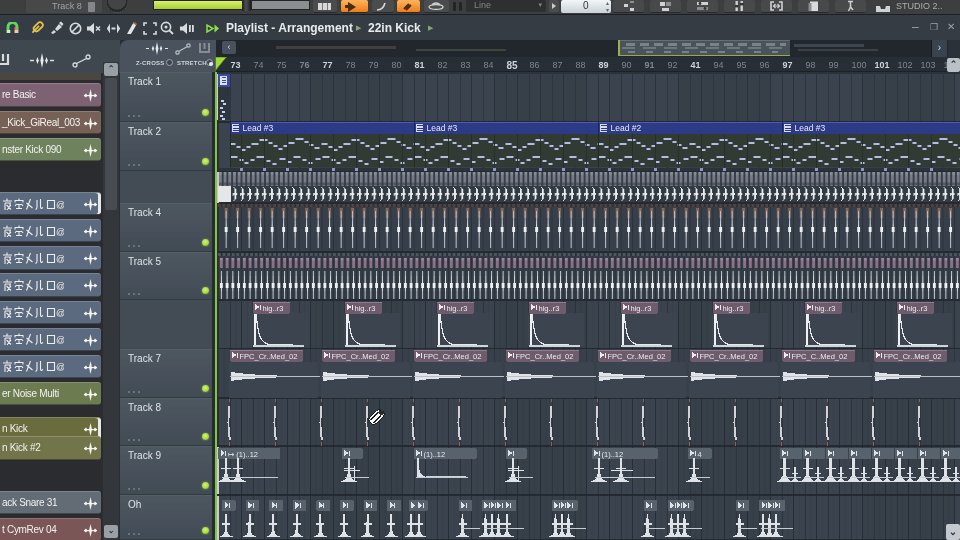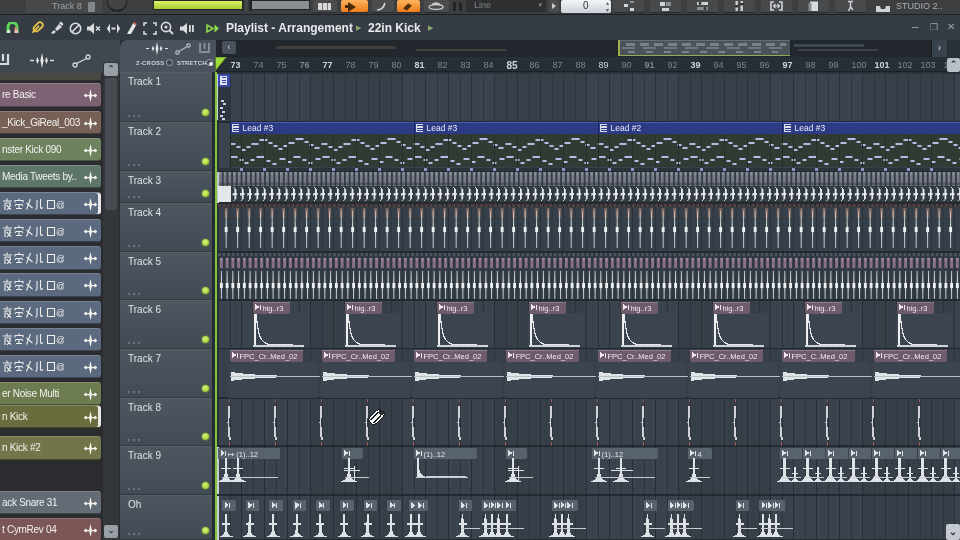--- a/index.html
+++ b/index.html
@@ -234,25 +234,25 @@
       <span class="abs" style="left:152.5px;top:3px;font-size:9px;font-weight:normal;color:#7d868f">79</span>
       <span class="abs" style="left:175.5px;top:3px;font-size:9px;font-weight:normal;color:#7d868f">80</span>
       <span class="abs" style="left:198.5px;top:3px;font-size:9px;font-weight:bold;color:#ccd4db">81</span>
       <span class="abs" style="left:221.5px;top:3px;font-size:9px;font-weight:normal;color:#7d868f">82</span>
       <span class="abs" style="left:244.5px;top:3px;font-size:9px;font-weight:normal;color:#7d868f">83</span>
       <span class="abs" style="left:267.5px;top:3px;font-size:9px;font-weight:normal;color:#7d868f">84</span>
       <span class="abs" style="left:290.5px;top:3px;font-size:10px;font-weight:bold;color:#ccd4db">85</span>
       <span class="abs" style="left:313.5px;top:3px;font-size:9px;font-weight:normal;color:#7d868f">86</span>
       <span class="abs" style="left:336.5px;top:3px;font-size:9px;font-weight:normal;color:#7d868f">87</span>
       <span class="abs" style="left:359.5px;top:3px;font-size:9px;font-weight:normal;color:#7d868f">88</span>
-      <span class="abs" style="left:382.5px;top:3px;font-size:9px;font-weight:normal;color:#ccd4db">89</span>
+      <span class="abs" style="left:382.5px;top:3px;font-size:9px;font-weight:bold;color:#ccd4db">89</span>
       <span class="abs" style="left:405.5px;top:3px;font-size:9px;font-weight:normal;color:#7d868f">90</span>
       <span class="abs" style="left:428.5px;top:3px;font-size:9px;font-weight:bold;color:#7d868f">91</span>
       <span class="abs" style="left:451.5px;top:3px;font-size:9px;font-weight:normal;color:#7d868f">92</span>
-      <span class="abs" style="left:474.5px;top:3px;font-size:9px;font-weight:bold;color:#ccd4db">39</span>
+      <span class="abs" style="left:474.5px;top:3px;font-size:9px;font-weight:bold;color:#ccd4db">41</span>
       <span class="abs" style="left:497.5px;top:3px;font-size:9px;font-weight:normal;color:#7d868f">94</span>
       <span class="abs" style="left:520.5px;top:3px;font-size:9px;font-weight:normal;color:#7d868f">95</span>
       <span class="abs" style="left:543.5px;top:3px;font-size:9px;font-weight:normal;color:#7d868f">96</span>
       <span class="abs" style="left:566.5px;top:3px;font-size:9px;font-weight:bold;color:#ccd4db">97</span>
       <span class="abs" style="left:589.5px;top:3px;font-size:9px;font-weight:normal;color:#7d868f">98</span>
       <span class="abs" style="left:612.5px;top:3px;font-size:9px;font-weight:normal;color:#7d868f">99</span>
       <span class="abs" style="left:635.5px;top:3px;font-size:9px;font-weight:normal;color:#7d868f">100</span>
       <span class="abs" style="left:658.5px;top:3px;font-size:9px;font-weight:bold;color:#ccd4db">101</span>
       <span class="abs" style="left:681.5px;top:3px;font-size:9px;font-weight:normal;color:#7d868f">102</span>
       <span class="abs" style="left:704.5px;top:3px;font-size:9px;font-weight:normal;color:#7d868f">103</span>
@@ -266,37 +266,27 @@
       <div class="abs" style="left:0;top:0px;width:92px;height:50px;background:linear-gradient(#4d575f,#47505a 60%,#414b54);border-top:1px solid #545e67;border-bottom:1px solid #333b42">
         <span class="abs" style="left:8px;top:3px;font-size:10px;color:#dfe4e8">Track 1</span>
         <div class="abs" style="left:8px;bottom:4px;width:12px;height:2px;background:repeating-linear-gradient(90deg,#6b747d 0 2px,transparent 2px 5px)"></div>
         <div class="abs" style="left:82px;bottom:5px;width:7px;height:7px;border-radius:50%;background:radial-gradient(circle at 45% 40%,#d7f07e,#a8d83c 60%,#5a7a20);box-shadow:0 0 2px #7fb038"></div>
       </div>
       <div class="abs" style="left:0;top:50px;width:92px;height:49px;background:linear-gradient(#4d575f,#47505a 60%,#414b54);border-top:1px solid #545e67;border-bottom:1px solid #333b42">
         <span class="abs" style="left:8px;top:3px;font-size:10px;color:#dfe4e8">Track 2</span>
         <div class="abs" style="left:8px;bottom:4px;width:12px;height:2px;background:repeating-linear-gradient(90deg,#6b747d 0 2px,transparent 2px 5px)"></div>
         <div class="abs" style="left:82px;bottom:5px;width:7px;height:7px;border-radius:50%;background:radial-gradient(circle at 45% 40%,#d7f07e,#a8d83c 60%,#5a7a20);box-shadow:0 0 2px #7fb038"></div>
       </div>
-      <div class="abs" style="left:0;top:99px;width:92px;height:32px;background:linear-gradient(#4d575f,#47505a 60%,#414b54);border-top:1px solid #545e67;border-bottom:1px solid #333b42">
-        <span class="abs" style="left:8px;top:3px;font-size:10px;color:#dfe4e8">Track 3</span>
-        <div class="abs" style="left:8px;bottom:4px;width:12px;height:2px;background:repeating-linear-gradient(90deg,#6b747d 0 2px,transparent 2px 5px)"></div>
-        <div class="abs" style="left:82px;bottom:5px;width:7px;height:7px;border-radius:50%;background:radial-gradient(circle at 45% 40%,#d7f07e,#a8d83c 60%,#5a7a20);box-shadow:0 0 2px #7fb038"></div>
-      </div>
       <div class="abs" style="left:0;top:131px;width:92px;height:49px;background:linear-gradient(#4d575f,#47505a 60%,#414b54);border-top:1px solid #545e67;border-bottom:1px solid #333b42">
         <span class="abs" style="left:8px;top:3px;font-size:10px;color:#dfe4e8">Track 4</span>
         <div class="abs" style="left:8px;bottom:4px;width:12px;height:2px;background:repeating-linear-gradient(90deg,#6b747d 0 2px,transparent 2px 5px)"></div>
         <div class="abs" style="left:82px;bottom:5px;width:7px;height:7px;border-radius:50%;background:radial-gradient(circle at 45% 40%,#d7f07e,#a8d83c 60%,#5a7a20);box-shadow:0 0 2px #7fb038"></div>
       </div>
       <div class="abs" style="left:0;top:180px;width:92px;height:48px;background:linear-gradient(#4d575f,#47505a 60%,#414b54);border-top:1px solid #545e67;border-bottom:1px solid #333b42">
         <span class="abs" style="left:8px;top:3px;font-size:10px;color:#dfe4e8">Track 5</span>
-        <div class="abs" style="left:8px;bottom:4px;width:12px;height:2px;background:repeating-linear-gradient(90deg,#6b747d 0 2px,transparent 2px 5px)"></div>
-        <div class="abs" style="left:82px;bottom:5px;width:7px;height:7px;border-radius:50%;background:radial-gradient(circle at 45% 40%,#d7f07e,#a8d83c 60%,#5a7a20);box-shadow:0 0 2px #7fb038"></div>
-      </div>
-      <div class="abs" style="left:0;top:228px;width:92px;height:49px;background:linear-gradient(#4d575f,#47505a 60%,#414b54);border-top:1px solid #545e67;border-bottom:1px solid #333b42">
-        <span class="abs" style="left:8px;top:3px;font-size:10px;color:#dfe4e8">Track 6</span>
         <div class="abs" style="left:8px;bottom:4px;width:12px;height:2px;background:repeating-linear-gradient(90deg,#6b747d 0 2px,transparent 2px 5px)"></div>
         <div class="abs" style="left:82px;bottom:5px;width:7px;height:7px;border-radius:50%;background:radial-gradient(circle at 45% 40%,#d7f07e,#a8d83c 60%,#5a7a20);box-shadow:0 0 2px #7fb038"></div>
       </div>
       <div class="abs" style="left:0;top:277px;width:92px;height:49px;background:linear-gradient(#4d575f,#47505a 60%,#414b54);border-top:1px solid #545e67;border-bottom:1px solid #333b42">
         <span class="abs" style="left:8px;top:3px;font-size:10px;color:#dfe4e8">Track 7</span>
         <div class="abs" style="left:8px;bottom:4px;width:12px;height:2px;background:repeating-linear-gradient(90deg,#6b747d 0 2px,transparent 2px 5px)"></div>
         <div class="abs" style="left:82px;bottom:5px;width:7px;height:7px;border-radius:50%;background:radial-gradient(circle at 45% 40%,#d7f07e,#a8d83c 60%,#5a7a20);box-shadow:0 0 2px #7fb038"></div>
       </div>
       <div class="abs" style="left:0;top:326px;width:92px;height:48px;background:linear-gradient(#4d575f,#47505a 60%,#414b54);border-top:1px solid #545e67;border-bottom:1px solid #333b42">
         <span class="abs" style="left:8px;top:3px;font-size:10px;color:#dfe4e8">Track 8</span>
@@ -1094,30 +1084,20 @@
       <div class="abs" style="left:0;top:64.7px;width:101px;height:23.3px;background:linear-gradient(#6f825e,#6f825e);border-radius:0 3px 3px 0;border-top:1px solid rgba(255,255,255,.18);border-bottom:1px solid rgba(0,0,0,.35)">
         <div class="abs" style="left:0;top:10px;width:100%%;height:4px;background:rgba(0,0,0,.10)"></div>
         <span class="abs" style="left:2px;top:5px;font-size:10px;color:#f2f2f0;white-space:nowrap;letter-spacing:-0.3px">nster Kick 090</span>
         <svg class="abs" style="right:3px;top:4px" width="15" height="15">
           <path d="M7.5 1 L9 7.5 L7.5 14 L6 7.5 Z" fill="#f5f5ef"></path>
           <path d="M3 5.5 L4.4 7.5 L3 9.5 L0.8 7.5 Z" fill="#f5f5ef"></path>
           <path d="M12 5.5 L14.2 7.5 L12 9.5 L10.6 7.5 Z" fill="#f5f5ef"></path>
           <rect x="1" y="7" width="13" height="1.2" fill="#f5f5ef"></rect>
         </svg>
       </div>
-      <div class="abs" style="left:0;top:91.8px;width:101px;height:23.3px;background:linear-gradient(#5e7569,#5e7569);border-radius:0 3px 3px 0;border-top:1px solid rgba(255,255,255,.18);border-bottom:1px solid rgba(0,0,0,.35)">
-        <div class="abs" style="left:0;top:10px;width:100%%;height:4px;background:rgba(0,0,0,.10)"></div>
-        <span class="abs" style="left:2px;top:5px;font-size:10px;color:#f2f2f0;white-space:nowrap;letter-spacing:-0.3px">Media Tweets by..</span>
-        <svg class="abs" style="right:3px;top:4px" width="15" height="15">
-          <path d="M7.5 1 L9 7.5 L7.5 14 L6 7.5 Z" fill="#f5f5ef"></path>
-          <path d="M3 5.5 L4.4 7.5 L3 9.5 L0.8 7.5 Z" fill="#f5f5ef"></path>
-          <path d="M12 5.5 L14.2 7.5 L12 9.5 L10.6 7.5 Z" fill="#f5f5ef"></path>
-          <rect x="1" y="7" width="13" height="1.2" fill="#f5f5ef"></rect>
-        </svg>
-      </div>
       <div class="abs" style="left:0;top:119.0px;width:101px;height:23.3px;background:linear-gradient(#5b6a7e,#5b6a7e);box-shadow:inset -3px 0 0 #e8e8e8;border-radius:0 3px 3px 0;border-top:1px solid rgba(255,255,255,.18);border-bottom:1px solid rgba(0,0,0,.35)">
         <div class="abs" style="left:0;top:10px;width:100%%;height:4px;background:rgba(0,0,0,.10)"></div>
         <svg class="abs" style="left:2px;top:4.5px" width="62" height="13">
           <g stroke="#eeeeec" stroke-width="1.1" fill="none">
             <path d="M5 0.5 L5 3 M1 3 L10 3 M3 5 L3 12 M3 5 L9 5 M8 5 L8 8 M4.5 7 L9 11.5 M9 7 L5 12"></path>
             <path d="M17 0.5 L17 2 M12.5 2.5 L21.5 2.5 M13 2.5 L13 4.5 M21 2.5 L21 4.5 M14.5 6 L13 8 M19.5 6 L21 8 M17 6 L17 10.5 M14 10.5 L20 10.5 M14.5 6.5 L19.5 6.5"></path>
             <path d="M28.5 1 L24.5 11.5 M24.5 5 L30.5 10"></path>
             <path d="M35 2 L35 9 Q35 11 33.5 11.5 M38.5 1 L38.5 9 Q38.5 11.5 41 9.5"></path>
             <path d="M45.5 2.5 L52.5 2.5 L52.5 10.5 L45.5 10.5 Z"></path>
           </g>
@@ -1247,21 +1227,21 @@
       <div class="abs" style="left:0;top:309.0px;width:101px;height:23.3px;background:linear-gradient(#6c7b50,#6c7b50);border-radius:0 3px 3px 0;border-top:1px solid rgba(255,255,255,.18);border-bottom:1px solid rgba(0,0,0,.35)">
         <div class="abs" style="left:0;top:10px;width:100%%;height:4px;background:rgba(0,0,0,.10)"></div>
         <span class="abs" style="left:2px;top:5px;font-size:10px;color:#f2f2f0;white-space:nowrap;letter-spacing:-0.3px">er Noise Multi</span>
         <svg class="abs" style="right:3px;top:4px" width="15" height="15">
           <path d="M7.5 1 L9 7.5 L7.5 14 L6 7.5 Z" fill="#f5f5ef"></path>
           <path d="M3 5.5 L4.4 7.5 L3 9.5 L0.8 7.5 Z" fill="#f5f5ef"></path>
           <path d="M12 5.5 L14.2 7.5 L12 9.5 L10.6 7.5 Z" fill="#f5f5ef"></path>
           <rect x="1" y="7" width="13" height="1.2" fill="#f5f5ef"></rect>
         </svg>
       </div>
-      <div class="abs" style="left:0;top:332px;width:101px;height:23px;background:linear-gradient(#6b6c3d,#6b6c3d);box-shadow:inset -3px 0 0 #e8e8e8;border-radius:0 3px 3px 0;border-top:1px solid rgba(255,255,255,.18);border-bottom:1px solid rgba(0,0,0,.35)">
+      <div class="abs" style="left:0;top:344px;width:101px;height:23px;background:linear-gradient(#6b6c3d,#6b6c3d);box-shadow:inset -3px 0 0 #e8e8e8;border-radius:0 3px 3px 0;border-top:1px solid rgba(255,255,255,.18);border-bottom:1px solid rgba(0,0,0,.35)">
         <div class="abs" style="left:0;top:10px;width:100%%;height:4px;background:rgba(0,0,0,.10)"></div>
         <span class="abs" style="left:2px;top:5px;font-size:10px;color:#f2f2f0;white-space:nowrap;letter-spacing:-0.3px">n Kick</span>
         <svg class="abs" style="right:3px;top:4px" width="15" height="15">
           <path d="M7.5 1 L9 7.5 L7.5 14 L6 7.5 Z" fill="#f5f5ef"></path>
           <path d="M3 5.5 L4.4 7.5 L3 9.5 L0.8 7.5 Z" fill="#f5f5ef"></path>
           <path d="M12 5.5 L14.2 7.5 L12 9.5 L10.6 7.5 Z" fill="#f5f5ef"></path>
           <rect x="1" y="7" width="13" height="1.2" fill="#f5f5ef"></rect>
         </svg>
       </div>
       <div class="abs" style="left:0;top:363.4px;width:101px;height:23.3px;background:linear-gradient(#727449,#727449);border-radius:0 3px 3px 0;border-top:1px solid rgba(255,255,255,.18);border-bottom:1px solid rgba(0,0,0,.35)">

